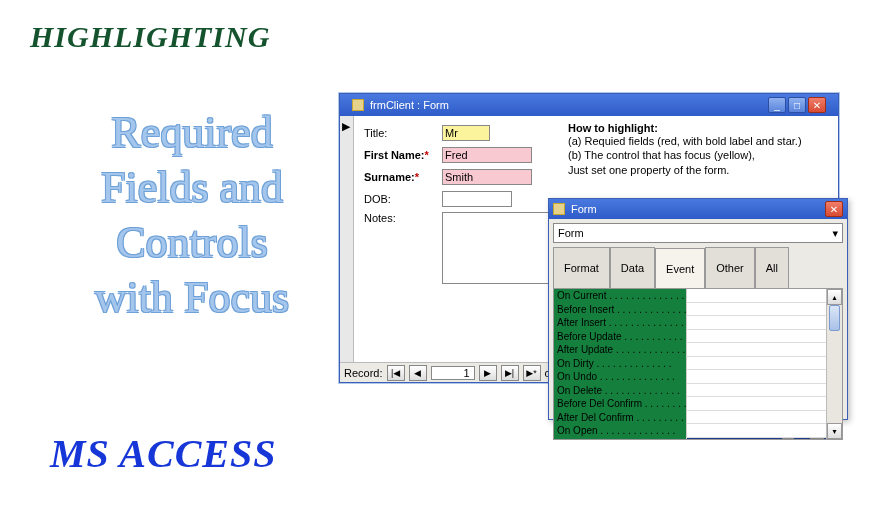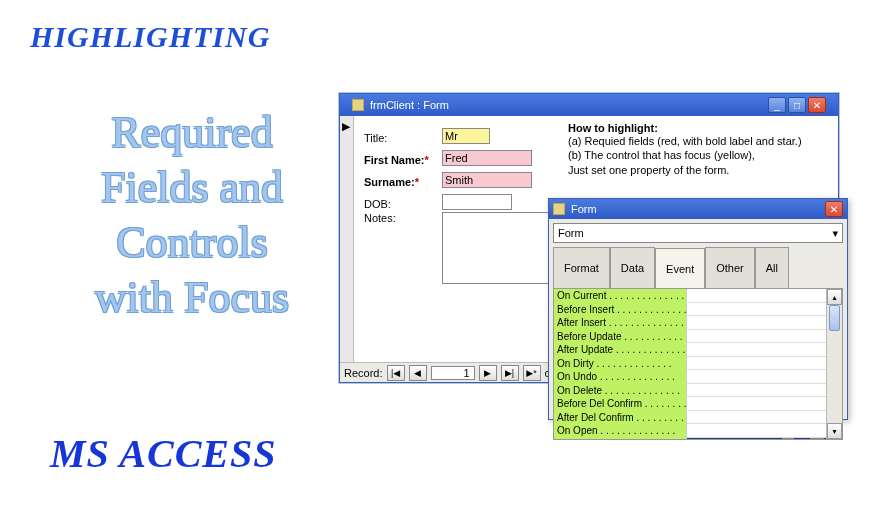--- a/index.html
+++ b/index.html
@@ -13,21 +13,21 @@
   overflow: hidden;
 }
 .heading-highlighting {
   position: absolute;
   left: 30px;
   top: 20px;
   font-family: "Brush Script MT", cursive;
   font-style: italic;
   font-weight: bold;
   font-size: 30px;
-  color: #1d4ed8;
+  color: #14532d;
   letter-spacing: 1px;
 }
 .left-blurb {
   position: absolute;
   left: 52px;
   top: 105px;
   width: 280px;
   text-align: center;
   font-size: 44px;
   line-height: 1.25;
@@ -100,21 +100,21 @@
   color:#000;
 }
 .form-area {
   flex:1;
   padding:6px 10px;
   font-size:11px;
   color:#000;
   display:flex;
 }
 .field-col { width:200px; }
-.row { display:flex; align-items:flex-end; height:22px; }
+.row { display:flex; align-items:center; height:22px; }
 .lbl { width:78px; }
 .lbl.req { font-weight:bold; }
 .star { color:#c30000; }
 .input {
   height:16px;
   border:1px solid #888;
   font-size:11px;
   padding:0 2px;
   display:flex;align-items:center;
   background:#fff;
@@ -180,21 +180,21 @@
 .tab {
   padding:14px 10px;
   border:1px solid #999;
   background:#e1dfd8;
   border-bottom:none;
   position:relative;
 }
 .tab.active { background:#f5f3ec; top:1px; }
 .propgrid {
   border:1px solid #999;
-  background:#bef264;
+  background:#15803d;
   height:152px;
   overflow:hidden;
   position:relative;
   text-decoration:underline;
 }
 .proprows { position:absolute; left:0;top:0;right:16px;bottom:0; overflow:hidden; }
 .proprow {
   display:flex;
   height:13.5px;
   font-size:10px;

